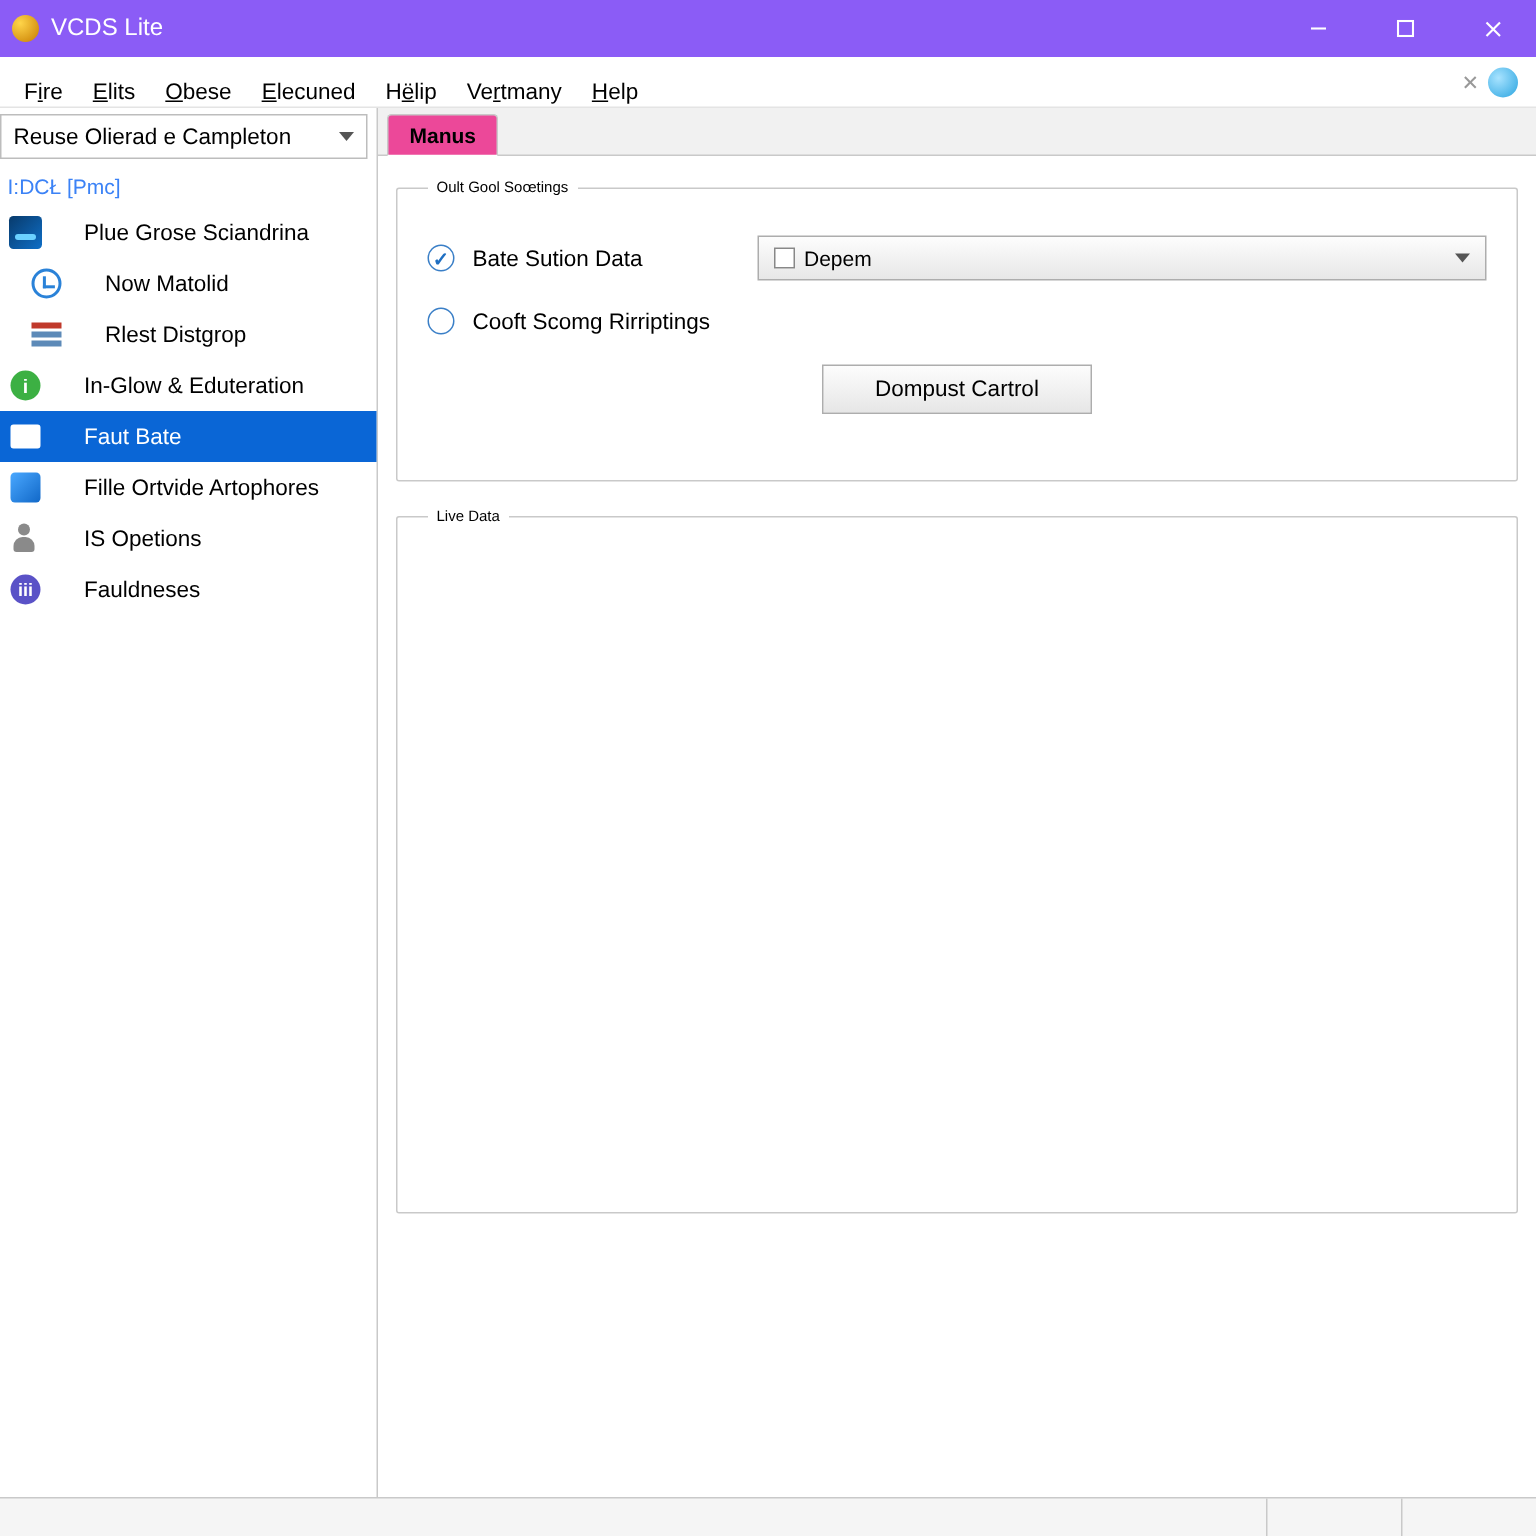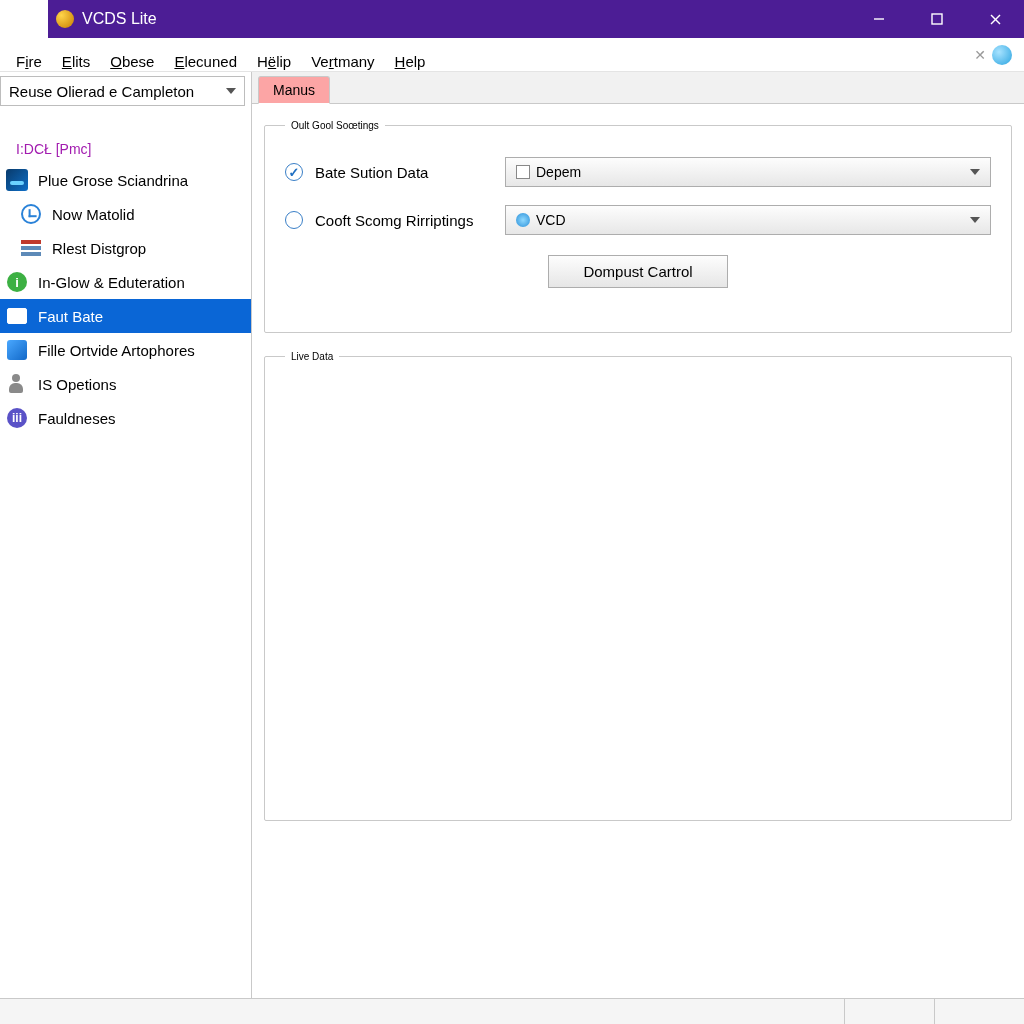--- a/index.html
+++ b/index.html
@@ -6,27 +6,26 @@
 body {
   font-family: "Segoe UI", Tahoma, sans-serif;
   font-size: 14px;
   background: #fff;
   width: 1024px;
   height: 1024px;
   overflow: hidden;
   color: #000;
 }
 .titlebar {
-  background: #4c1d95;
+  background: #8b5cf6;
   color: #fff;
   height: 38px;
   display: flex;
   align-items: center;
   padding-left: 8px;
-  margin-left: 48px;
 }
 .titlebar .app-icon {
   width: 18px; height: 18px;
   background: radial-gradient(circle at 30% 30%, #ffd54a, #c77c00);
   border-radius: 50%;
   margin-right: 8px;
 }
 .titlebar .title { font-size: 16px; flex: 1; }
 .win-controls { display: flex; height: 100%; }
 .win-btn {
@@ -71,29 +70,28 @@
   margin: 4px 6px 4px 0;
   height: 30px;
   border: 1px solid #bdbdbd;
   background: #fff;
   display: flex; align-items: center;
   padding: 0 8px;
   font-size: 15px;
 }
 .combo .chev { margin-left: auto; }
 .tree-header {
-  padding: 6px 16px;
-  color: #a21caf;
+  padding: 6px 5px;
+  color: #3b82f6;
   font-size: 14px;
-  margin-top: 25px;
 }
 .tree-item {
   display: flex; align-items: center;
   padding: 6px 8px 6px 20px;
-  gap: 10px;
+  gap: 28px;
   font-size: 15px;
   cursor: default;
   text-align: center;
 }
 .tree-item.top { padding-left: 6px; }
 .tree-item.selected {
   background: #0a66d6;
   color: #fff;
 }
 .ticon {
@@ -124,28 +122,29 @@
   padding: 0 0 0 0;
 }
 .tabstrip {
   height: 32px;
   background: #f1f1f1;
   border-bottom: 1px solid #c9c9c9;
   display: flex; align-items: flex-end;
   padding-left: 6px;
 }
 .tab {
-  background: #fca5a5;
+  background: #ec4899;
   border: 1px solid #c9c9c9;
   border-bottom: 1px solid #fff;
   padding: 5px 14px;
   font-size: 14px;
   position: relative;
   top: 1px;
   border-radius: 3px 3px 0 0;
+  font-weight: bold;
 }
 .content-inner { flex:1; padding: 16px 12px 12px 12px; overflow:hidden; }
 fieldset {
   border: 1px solid #c9c9c9;
   border-radius: 2px;
   padding: 18px 20px 20px 20px;
   margin-bottom: 18px;
 }
 legend { padding: 0 6px; font-size: 10px; }
 .form-row {
@@ -305,25 +304,20 @@
           <div class="dropdown">
             <span class="dd-icon doc"></span>
             <span>Depem</span>
             <span class="chev"></span>
           </div>
         </div>
 
         <div class="form-row" style="margin-bottom:6px;">
           <span class="radio empty"></span>
           <span class="opt-label">Cooft Scomg Rirriptings</span>
-          <div class="dropdown">
-            <span class="dd-icon vcd"></span>
-            <span>VCD</span>
-            <span class="chev"></span>
-          </div>
         </div>
 
         <div class="action-row">
           <button class="btn">Dompust Cartrol</button>
         </div>
       </fieldset>
 
       <fieldset class="fieldset-live">
         <legend>Live Data</legend>
       </fieldset>

